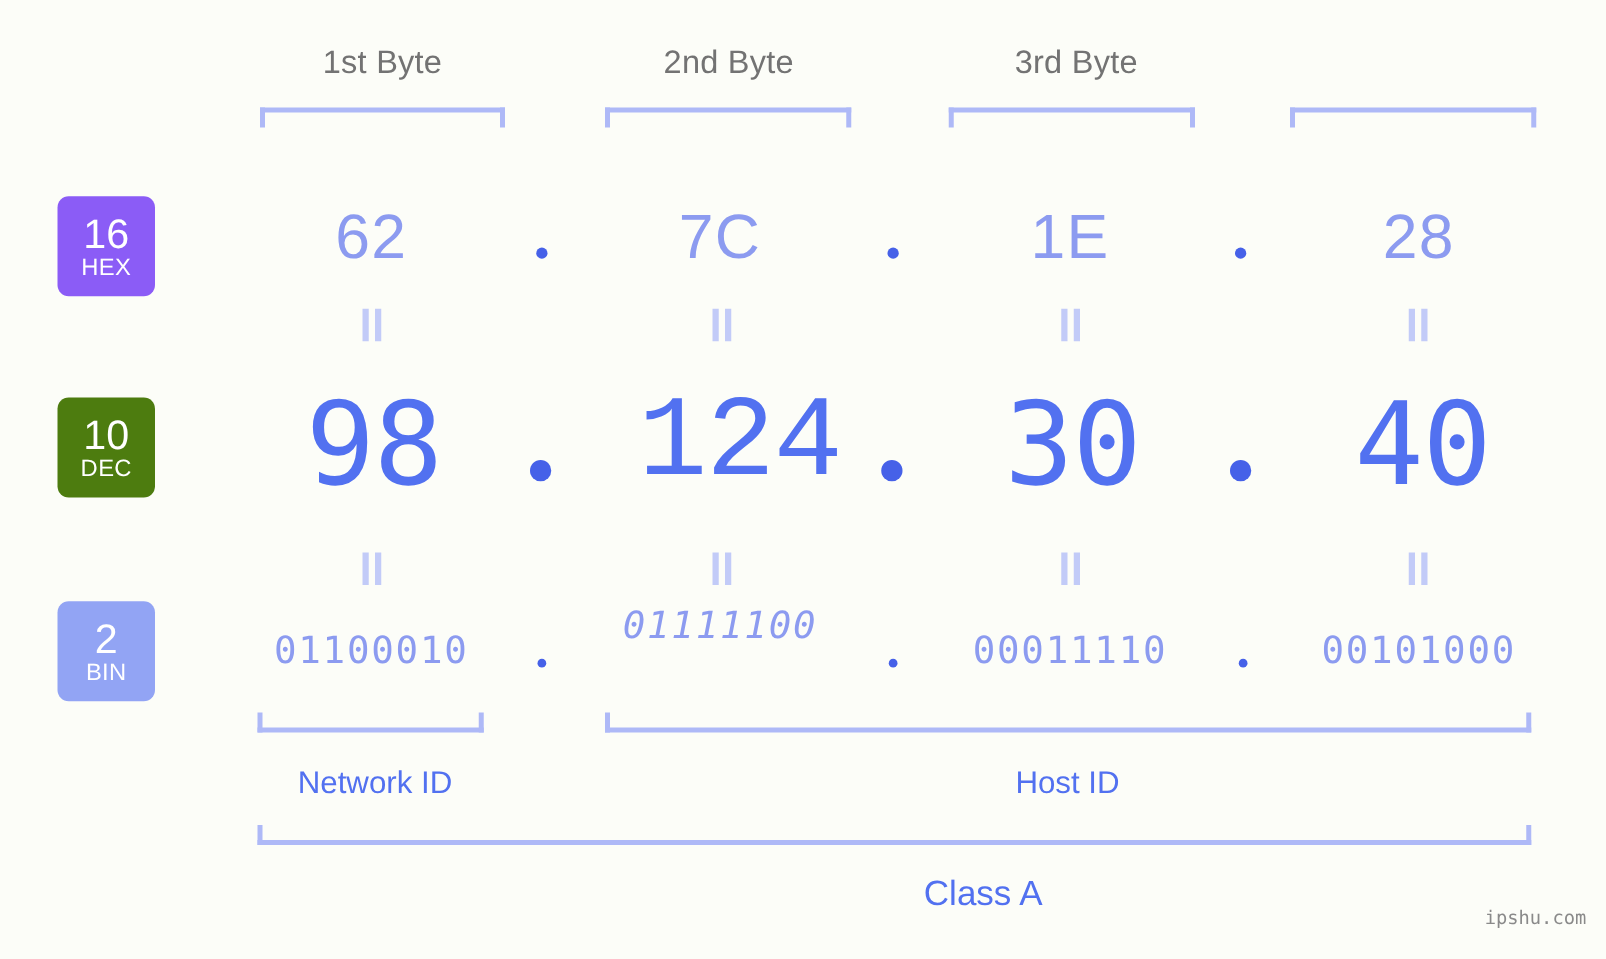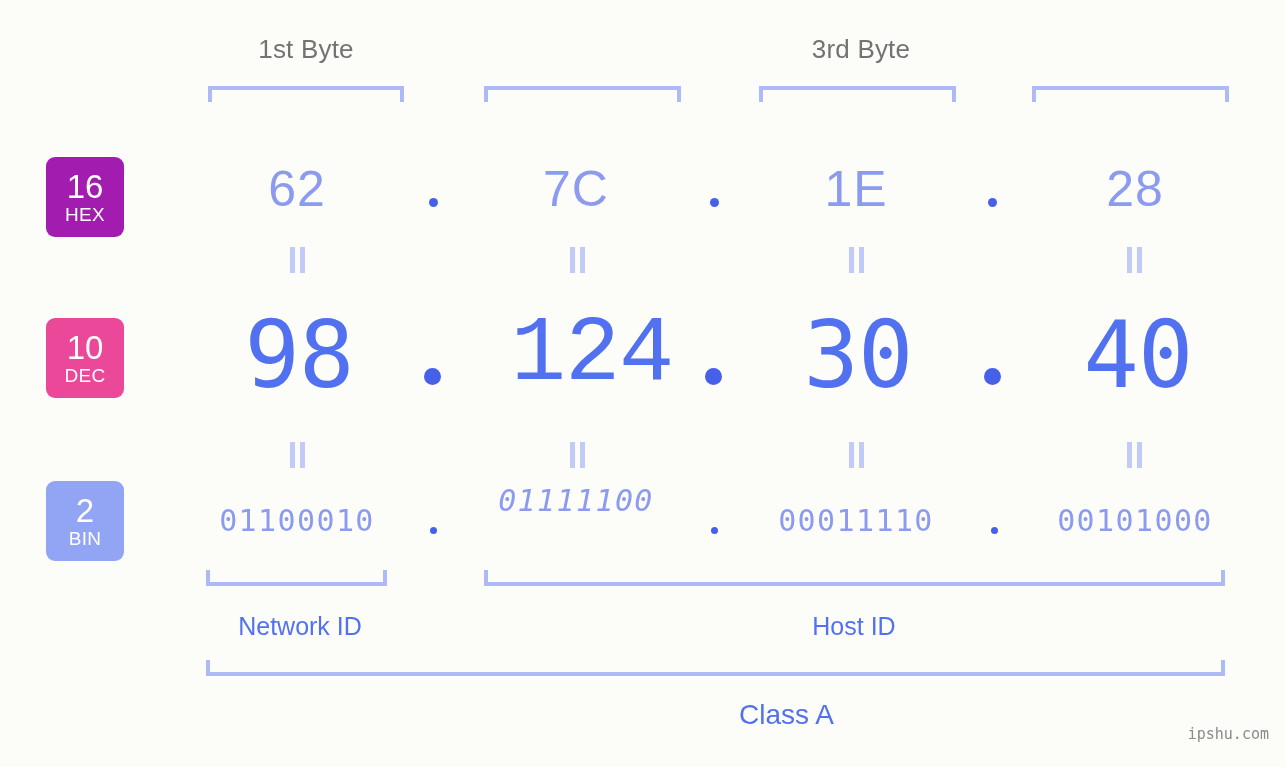--- a/index.html
+++ b/index.html
@@ -170,28 +170,29 @@
     color: #8a8a8a;
     letter-spacing: 0px;
   }
 </style>
 </head>
 <body>
 
 <div class="canvas">
 
   <div class="byte-label" style="left:186px; width:240px;">1st Byte</div>
+  <div class="byte-label" style="left:463px; width:240px;">2nd Byte</div>
   <div class="byte-label" style="left:741px; width:240px;">3rd Byte</div>
 
   <div class="bracket-top" style="left:208px; width:196px;"></div>
   <div class="bracket-top" style="left:484px; width:197px;"></div>
   <div class="bracket-top" style="left:759px; width:197px;"></div>
   <div class="bracket-top" style="left:1032px; width:197px;"></div>
 
-  <div class="badge" style="top:157px; background:#a21caf;">
+  <div class="badge" style="top:157px; background:#8b5cf6;">
     <span class="num">16</span>
     <span class="abbr">HEX</span>
   </div>
 
   <div class="row-hex">
     <div class="cell" style="left:186px; top:160px; width:222px;">62</div>
     <div class="dot hex" style="left:429px; top:198px;"></div>
     <div class="cell" style="left:465px; top:160px; width:222px;">7C</div>
     <div class="dot hex" style="left:710px; top:198px;"></div>
     <div class="cell" style="left:745px; top:160px; width:222px;">1E</div>
@@ -209,21 +210,21 @@
     </div>
   <div class="eqmark" style="left:848px; top:247px;">
       <i class="a"></i>
       <i class="b"></i>
     </div>
   <div class="eqmark" style="left:1126px; top:247px;">
       <i class="a"></i>
       <i class="b"></i>
     </div>
 
-  <div class="badge" style="top:318px; background:#ec4899;">
+  <div class="badge" style="top:318px; background:#4d7c0f;">
     <span class="num">10</span>
     <span class="abbr">DEC</span>
   </div>
 
   <div class="row-dec">
     <div class="cell" style="left:188px; top:302px; width:222px;">98</div>
     <div class="dot dec" style="left:424px; top:368px;"></div>
     <div class="cell" style="left:481px; top:302px; width:222px;font-family:Liberation Mono, monospace;">124</div>
     <div class="dot dec" style="left:705px; top:368px;"></div>
     <div class="cell" style="left:747px; top:302px; width:222px;">30</div>

